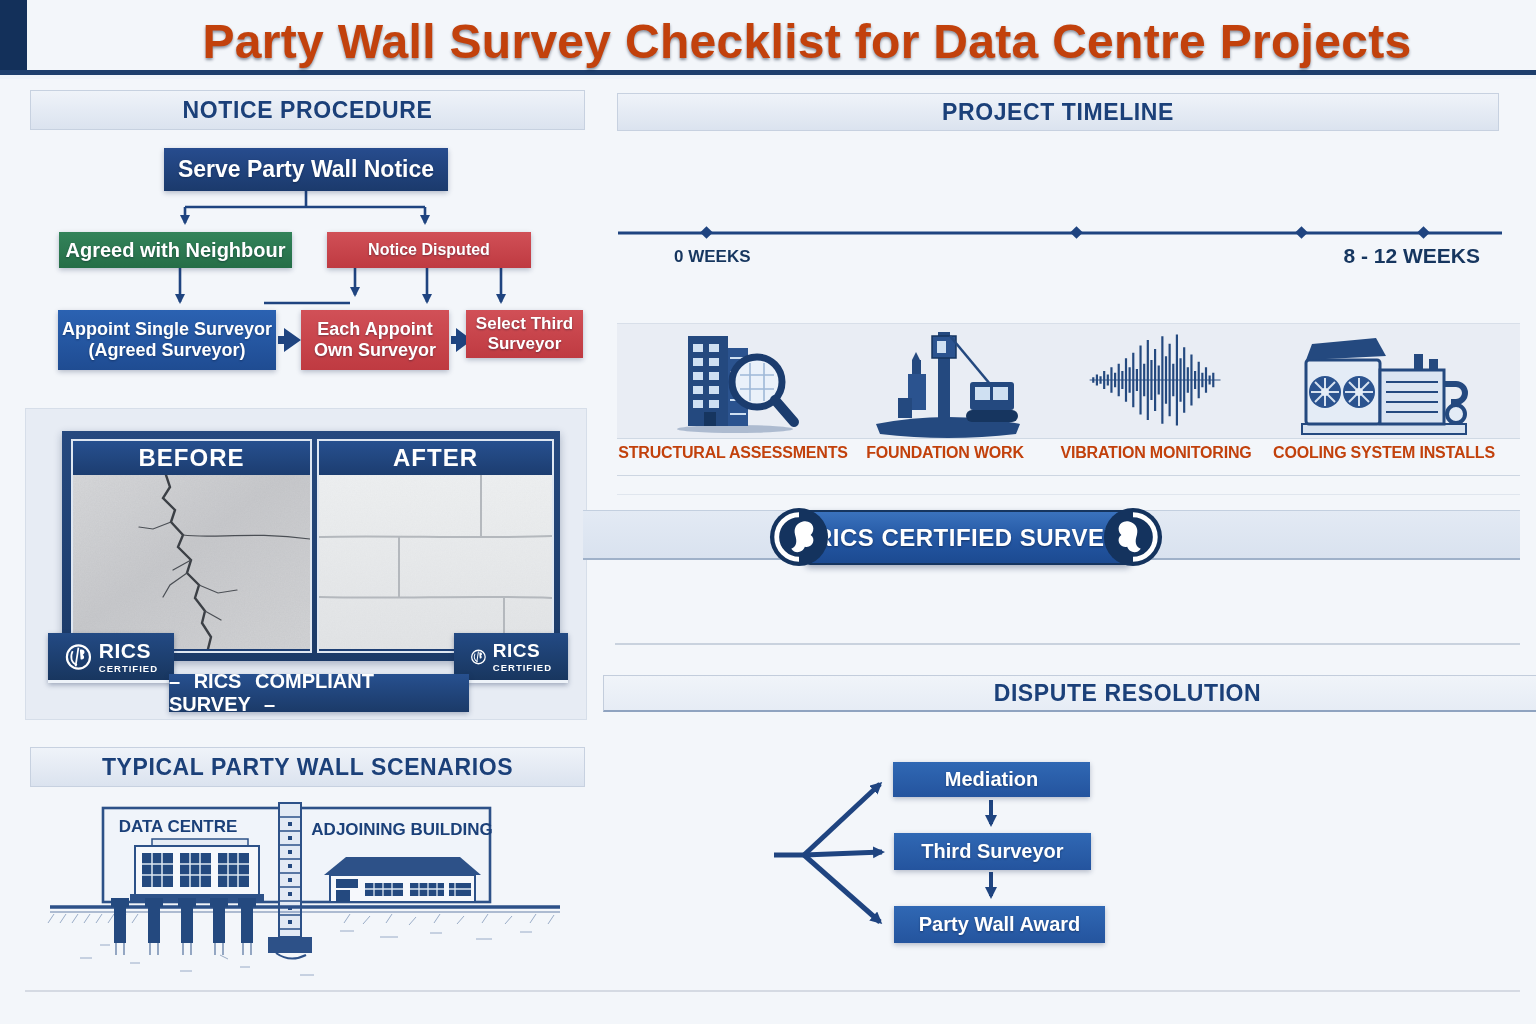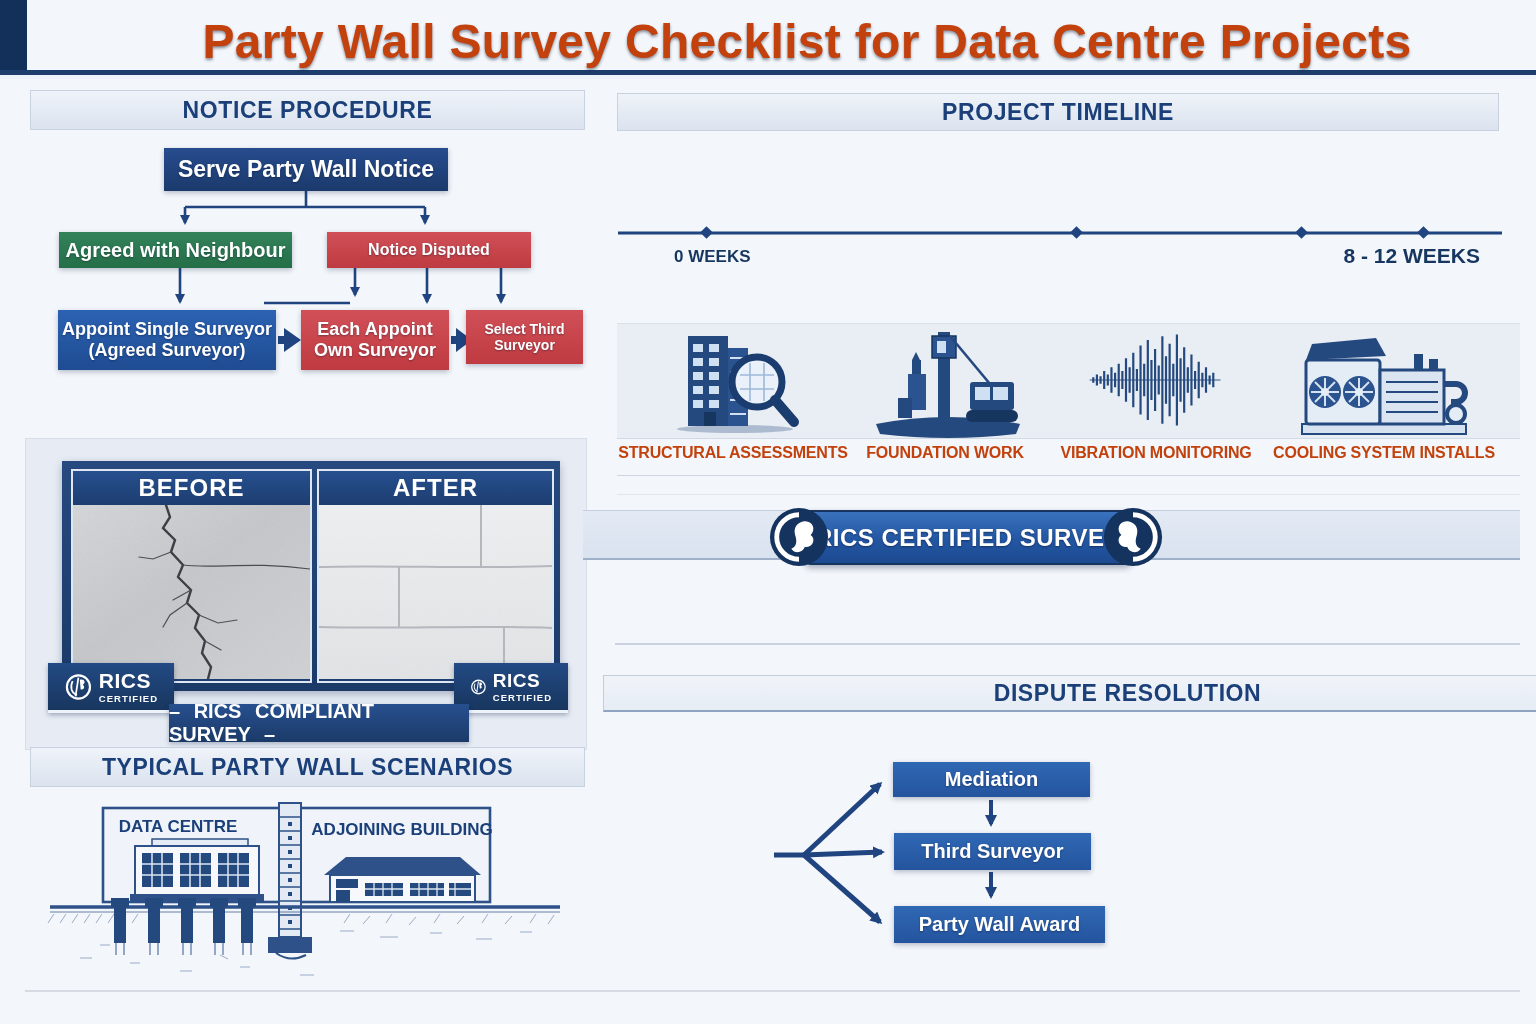--- a/index.html
+++ b/index.html
@@ -27,21 +27,21 @@
   .stage{position:absolute;top:0;height:49px;color:#fff;font-weight:bold;font-size:19px;
          display:flex;align-items:center;justify-content:center;text-align:center;
          line-height:1.05;text-shadow:0 1px 2px rgba(8,20,45,.4);box-sizing:border-box;}
   .stage.tipboth{clip-path:polygon(0 0,calc(100% - 16px) 0,100% 50%,calc(100% - 16px) 100%,0 100%,16px 50%);padding-left:18px;padding-right:10px;}
   .stage.tipright{clip-path:polygon(0 0,calc(100% - 16px) 0,100% 50%,calc(100% - 16px) 100%,0 100%);padding-right:10px;}
   .wk{position:absolute;font-weight:bold;color:#16365f;}
   .svclabel{position:absolute;top:444px;width:230px;text-align:center;font-weight:bold;
             font-size:16px;color:#c2410c;white-space:nowrap;letter-spacing:-.2px;}
   .hline{position:absolute;height:1px;background:#cdd6e2;}
   
-  .ba-outer{background:#e7ecf4;border:1px solid #d6dee9;box-sizing:border-box;margin-top:30px;}
+  .ba-outer{background:#e7ecf4;border:1px solid #d6dee9;box-sizing:border-box;}
   .ba-frame{background:linear-gradient(180deg,#26497f,#1b3a68);box-shadow:0 3px 8px rgba(20,40,80,.3);}
   .ba-panel{position:absolute;top:8px;border:2px solid #dfe7f2;box-sizing:border-box;background:#1e3f74;}
   .ba-band{height:34px;display:flex;align-items:center;justify-content:center;color:#fff;
            font-weight:bold;font-size:24px;letter-spacing:1px;background:linear-gradient(180deg,#27508f,#1c3d70);}
   .badge{background:linear-gradient(180deg,#234a84,#18365f);display:flex;align-items:center;
          gap:6px;padding:4px 16px;box-sizing:border-box;box-shadow:0 2px 5px rgba(20,40,80,.35);
          border-bottom:3px solid #eef3f9;}
   .badge .t1{color:#fff;font-weight:bold;font-size:21px;line-height:1;letter-spacing:.5px;}
   .badge .t2{color:#fff;font-weight:bold;font-size:9.5px;letter-spacing:1px;line-height:1;margin-top:3px;}
   .caption{background:linear-gradient(180deg,#27508f,#1b3a68);color:#fff;font-weight:bold;
@@ -95,21 +95,21 @@
     <div class="abs fbox green" style="left:29px;top:97px;width:233px;height:36px;font-size:20px;">Agreed with Neighbour</div>
     <div class="abs fbox redbx" style="left:297px;top:97px;width:204px;height:36px;font-size:16px;">Notice Disputed</div>
     <div class="abs fbox blubx" style="left:28px;top:175px;width:218px;height:60px;font-size:18px;">
       <span>Appoint Single Surveyor</span>
       <span>(Agreed Surveyor)</span>
     </div>
     <div class="abs fbox redbx" style="left:271px;top:175px;width:148px;height:60px;font-size:18px;">
       <span>Each Appoint</span>
       <span>Own Surveyor</span>
     </div>
-    <div class="abs fbox redbx" style="left:436px;top:175px;width:117px;height:54px;font-size:14px;">
+    <div class="abs fbox redbx" style="left:436px;top:175px;width:117px;height:48px;font-size:17px;">
       <span>Select Third</span>
       <span>Surveyor</span>
     </div>
   </div>
 
   <div class="abs ba-outer" style="left:25px;top:408px;width:562px;height:312px;">
     <div class="abs ba-frame" style="left:36px;top:22px;width:498px;height:230px;">
       <div class="ba-panel" style="left:9px;width:241px;height:214px;">
         <div class="ba-band">BEFORE</div>
         <svg width="237" height="174" viewBox="0 0 237 174">

